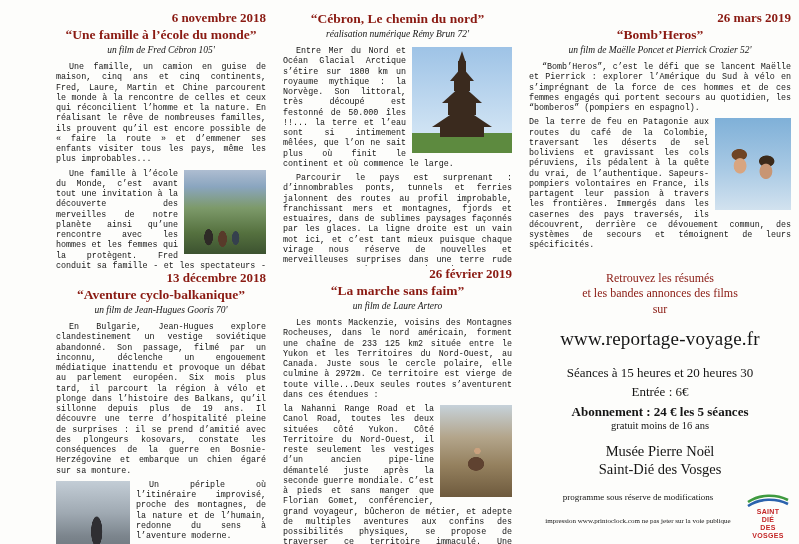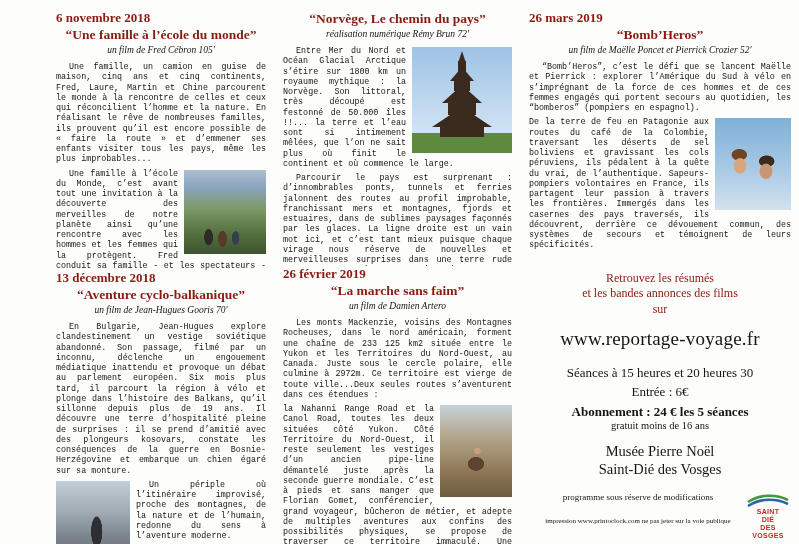--- a/index.html
+++ b/index.html
@@ -11,21 +11,21 @@
   .page{box-sizing:border-box;display:flex;width:799px;height:544px;
     padding:10px 8px 0 56px;gap:17px;}
   .col{position:relative;}
   .col1{width:210px;}
   .col2{width:229px;}
   .col3{width:262px;}
   .sec{overflow:hidden;}
   .col1 .sec1{height:260px;}
   .col2 .sec1{height:256px;}
   .sec2{margin-top:0;}
-  .date{color:var(--heading,#8a1a12);font-size:13px;font-weight:bold;text-align:left;margin:0;}
+  .date{color:var(--heading,#8a1a12);font-size:13px;font-weight:bold;text-align:right;margin:0;}
   .title{color:var(--heading,#8a1a12);font-size:13.5px;font-weight:bold;text-align:center;margin:1px 0 2px;}
   .credit{font-size:9.5px;font-style:italic;text-align:center;margin:0 0 7px;}
   .body{font-size:8.4px;line-height:1.22;text-align:justify;}
   .body p{margin:0 0 4px;text-indent:13px;font-family:Liberation Mono, monospace;}
   .body p.cont{text-indent:0;}
   .ph{display:block;}
   .float-r{float:right;margin:1px 0 3px 6px;}
   .float-l{float:left;margin:1px 6px 3px 0;}
   .ph-family{width:82px;height:84px;background:
     radial-gradient(7px 13px at 30% 80%, #2e2a26 60%, transparent 65%),
@@ -89,21 +89,21 @@
       <div class="body">
         <p>En Bulgarie, Jean-Hugues explore clandestinement un vestige soviétique abandonné. Son passage, filmé par un inconnu, déclenche un engouement médiatique inattendu et provoque un débat au parlement européen. Six mois plus tard, il parcourt la région à vélo et plonge dans l’histoire des Balkans, qu’il sillonne depuis plus de 19 ans. Il découvre une terre d’hospitalité pleine de surprises : il se prend d’amitié avec des plongeurs kosovars, constate les conséquences de la guerre en Bosnie-Herzégovine et embarque un chien égaré sur sa monture.</p>
         <div class="ph ph-cyclist float-l"></div>
         <p>Un périple où l’itinéraire improvisé, proche des montagnes, de la nature et de l’humain, redonne du sens à l’aventure moderne.</p>
       </div>
     </section>
   </div>
 
   <div class="col col2">
     <section class="sec sec1">
-      <h1 class="title">“Norvège, Le chemin du pays”</h1>
+      <h1 class="title">“Cébron, Le chemin du nord”</h1>
       <div class="credit">réalisation numérique Rémy Brun 72'</div>
       <div class="body">
         <div class="ph ph-church float-r">
           <svg viewBox="0 0 100 106" xmlns="http://www.w3.org/2000/svg">
             <defs>
               <linearGradient id="skyg" x1="0" y1="0" x2="0" y2="1">
                 <stop offset="0" stop-color="#9ec3e6"></stop>
                   <stop offset="1" stop-color="#dcebf7"></stop>
               </linearGradient>
             </defs>
@@ -122,21 +122,21 @@
           </svg>
         </div>
         <p>Entre Mer du Nord et Océan Glacial Arctique s’étire sur 1800 km un royaume mythique : la Norvège. Son littoral, très découpé est festonné de 50.000 îles !!... la terre et l’eau sont si intimement mêlées, que l’on ne sait plus où finit le continent et où commence le large.</p>
         <p>Parcourir le pays est surprenant : d’innombrables ponts, tunnels et ferries jalonnent des routes au profil improbable, franchissant mers et montagnes, fjords et estuaires, dans de sublimes paysages façonnés par les glaces. La ligne droite est un vain mot ici, et c’est tant mieux puisque chaque virage nous réserve de nouvelles et merveilleuses surprises dans une terre rude et sauvage, soumise aux caprices du temps.</p>
       </div>
     </section>
 
     <section class="sec sec2">
       <h2 class="date">26 février 2019</h2>
       <h1 class="title">“La marche sans faim”</h1>
-      <div class="credit">un film de Damien Artero</div>
+      <div class="credit">un film de Laure Artero</div>
       <div class="body">
         <p>Les monts Mackenzie, voisins des Montagnes Rocheuses, dans le nord américain, forment une chaîne de 233 125 km2 située entre le Yukon et les Territoires du Nord-Ouest, au Canada. Juste sous le cercle polaire, elle culmine à 2972m. Ce territoire est vierge de toute ville...Deux seules routes s’aventurent dans ces étendues :</p>
         <div class="ph ph-hiker float-r"></div>
         <p class="cont">la Nahanni Range Road et la Canol Road, toutes les deux situées côté Yukon. Côté Territoire du Nord-Ouest, il reste seulement les vestiges d’un ancien pipe-line démantelé juste après la seconde guerre mondiale. C’est à pieds et sans manger que Florian Gomet, conférencier, grand voyageur, bûcheron de métier, et adepte de multiples aventures aux confins des possibilités physiques, se propose de traverser ce territoire immaculé. Une aventure de 360 km.</p>
       </div>
     </section>
   </div>
 
   <div class="col col3">
     <section class="sec">

